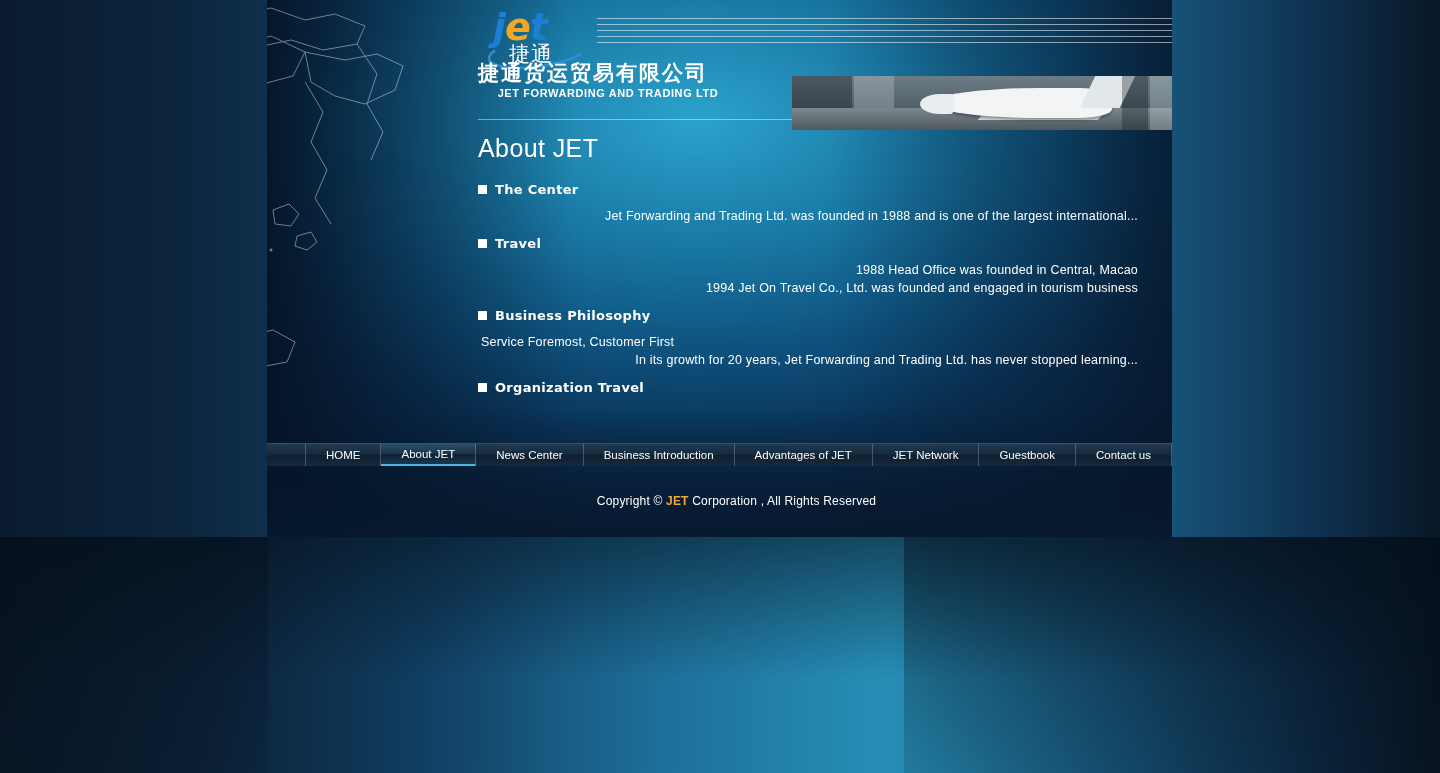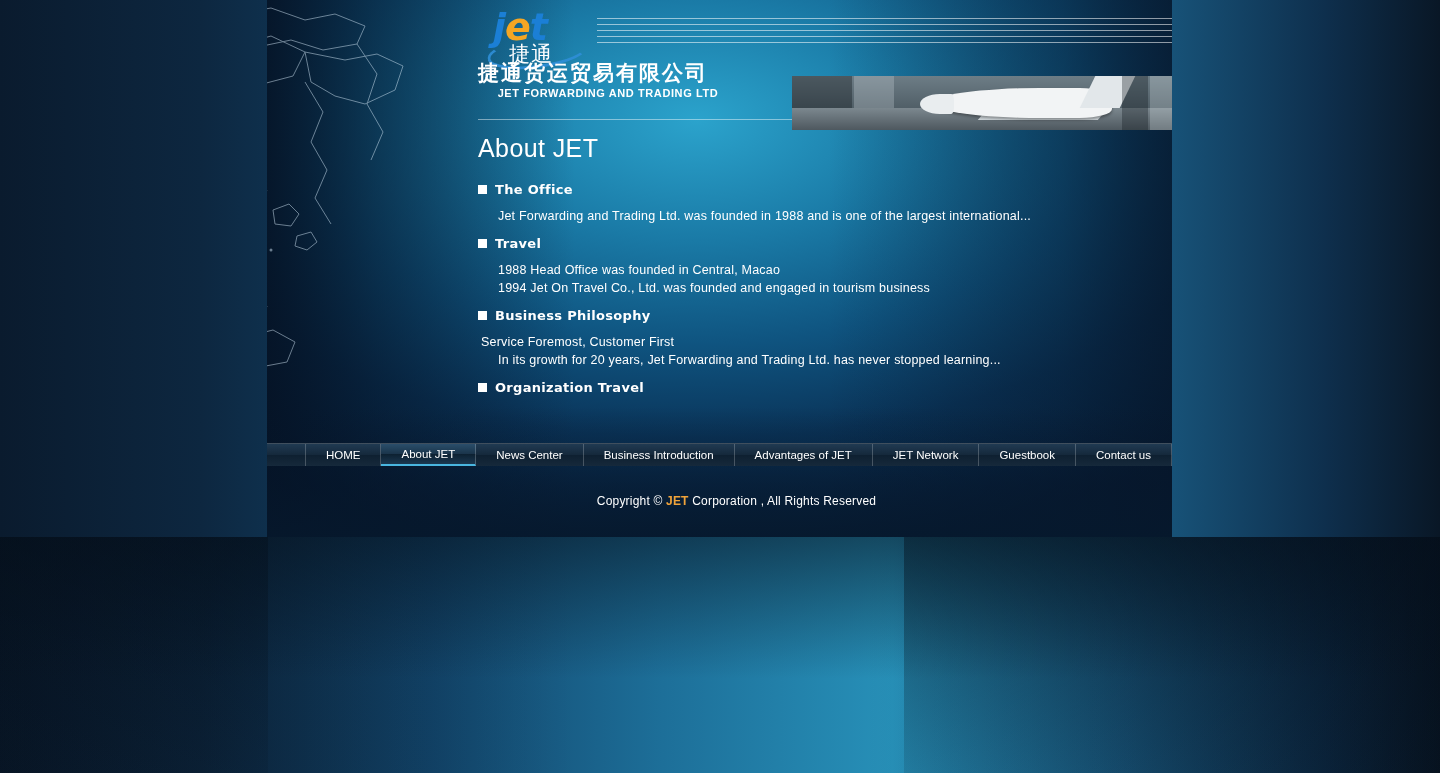--- a/index.html
+++ b/index.html
@@ -307,21 +307,21 @@
     flex: none;
   }
   .sec-body {
     margin-top: 10px;
     font-family: "Liberation Sans", sans-serif;
     font-size: 12.5px;
     color: #ffffff;
     line-height: 18px;
     letter-spacing: .2px;
   }
-  .sec-body .indent { padding-left: 20px; }
+  .sec-body .indent { padding-left: 20px; text-align: right; }
   .sec-body .noindent { padding-left: 3px; }
 
   
   #nav {
     position: absolute;
     left: 0;
     top: 443px;
     width: 905px;
     height: 22px;
     background: linear-gradient(to bottom, #203a52 0%, #15293c 48%, #0e2031 52%, #16293b 100%);
@@ -438,21 +438,21 @@
       <div class="bldg b4"></div>
     </div>
   </div>
 
   <div id="content">
     <div id="page-title">About JET</div>
 
     <div class="section" style="top:52px;">
       <div class="sec-head">
         <span class="bullet"></span>
-        <span>The Office</span>
+        <span>The Center</span>
       </div>
       <div class="sec-body">
         <div class="indent">Jet Forwarding and Trading Ltd. was founded in 1988 and is one of the largest international...</div>
       </div>
     </div>
 
     <div class="section" style="top:106px;">
       <div class="sec-head">
         <span class="bullet"></span>
         <span>Travel</span>

